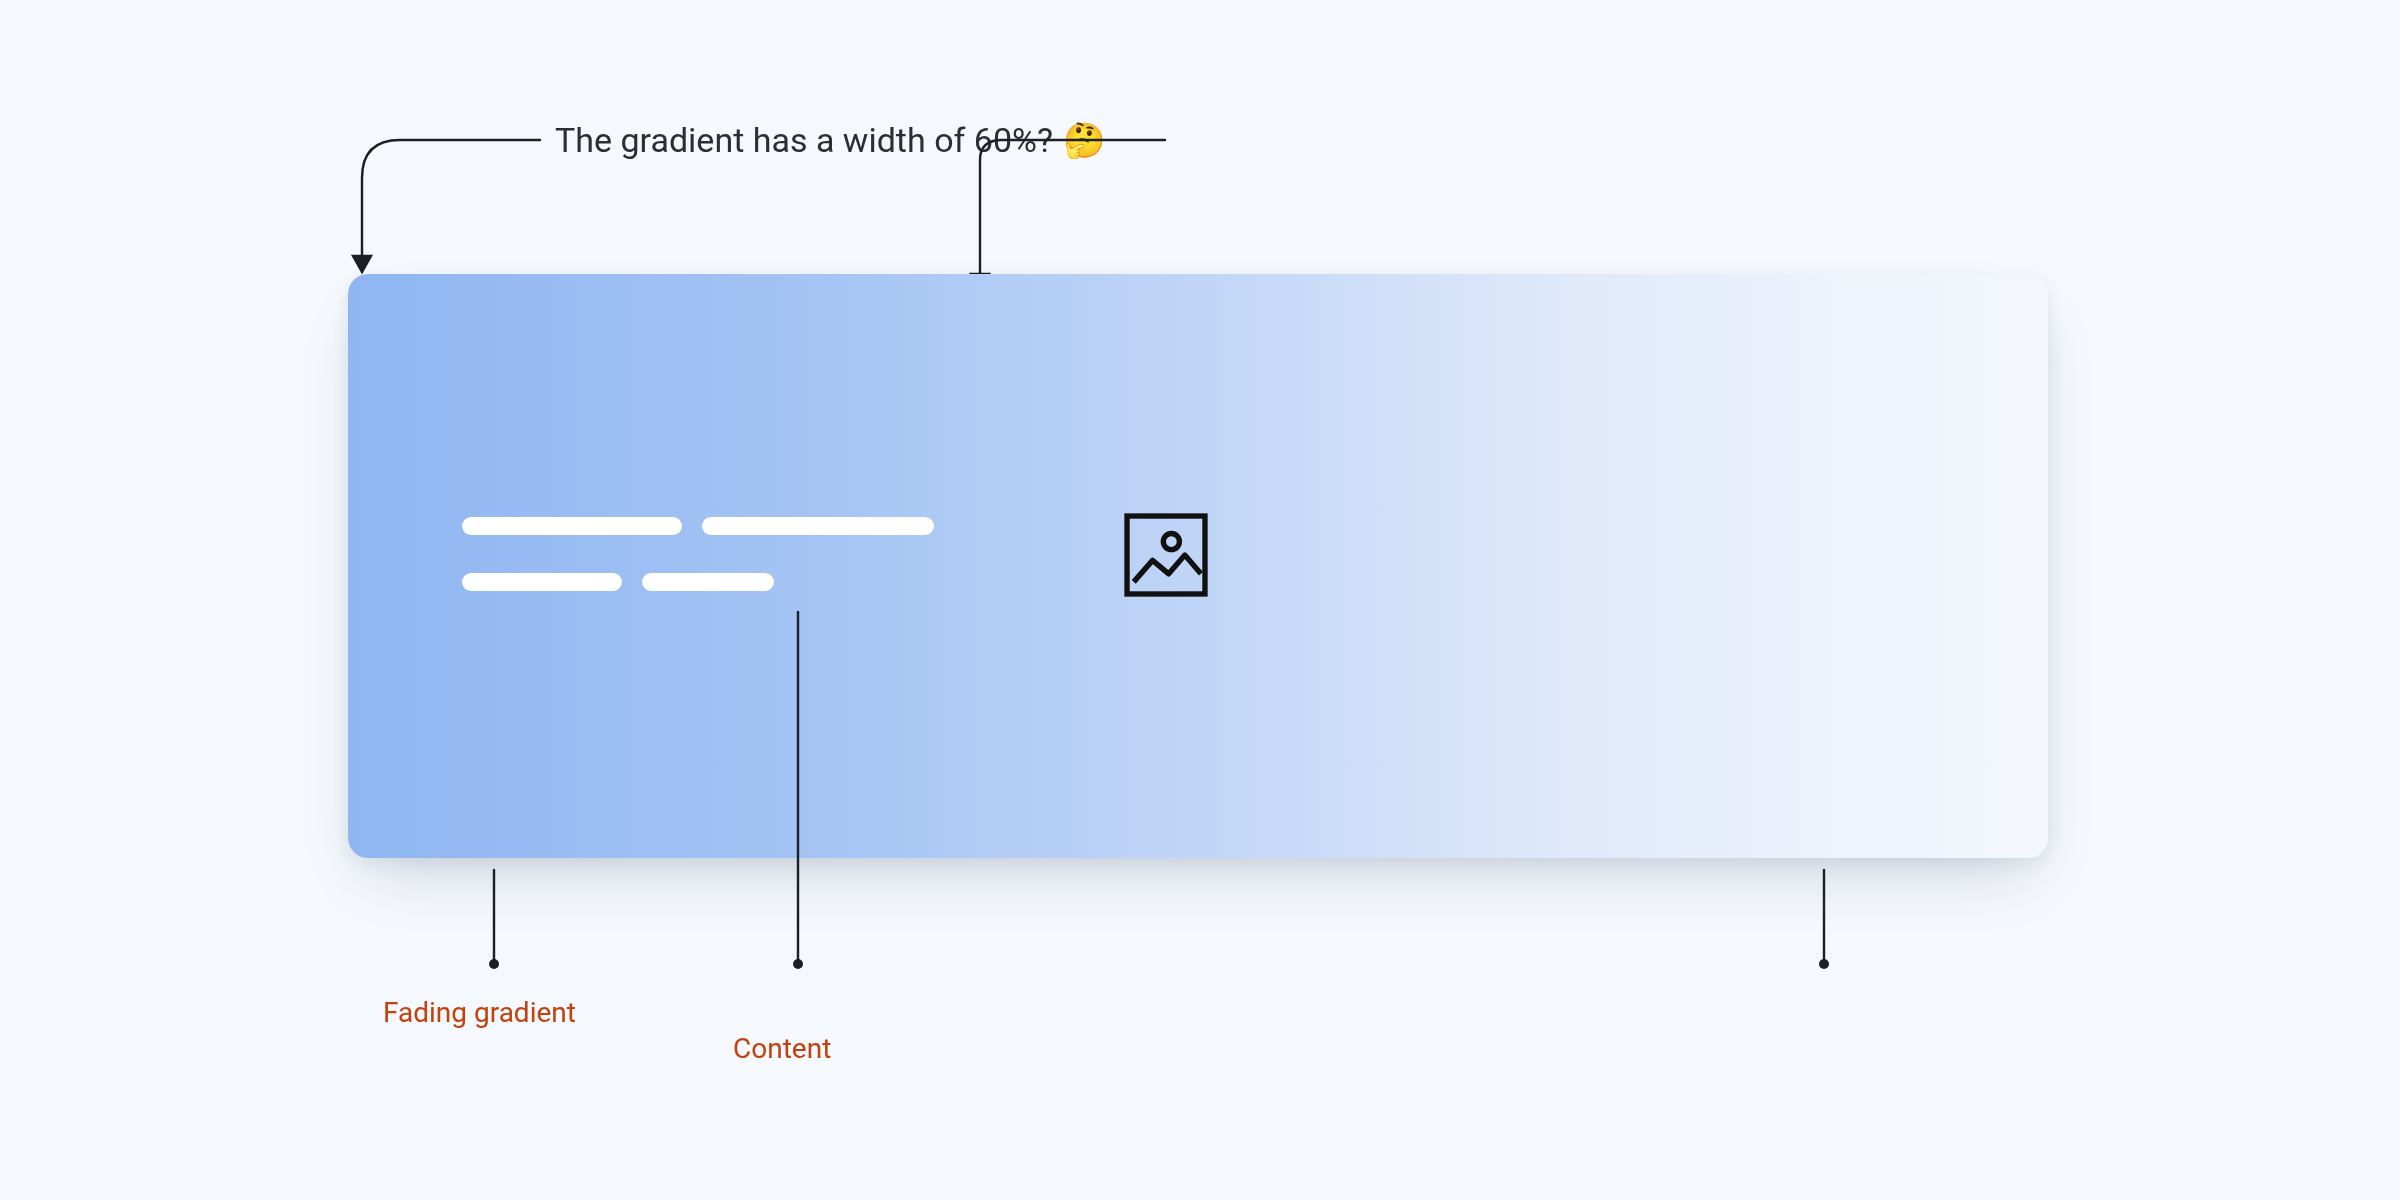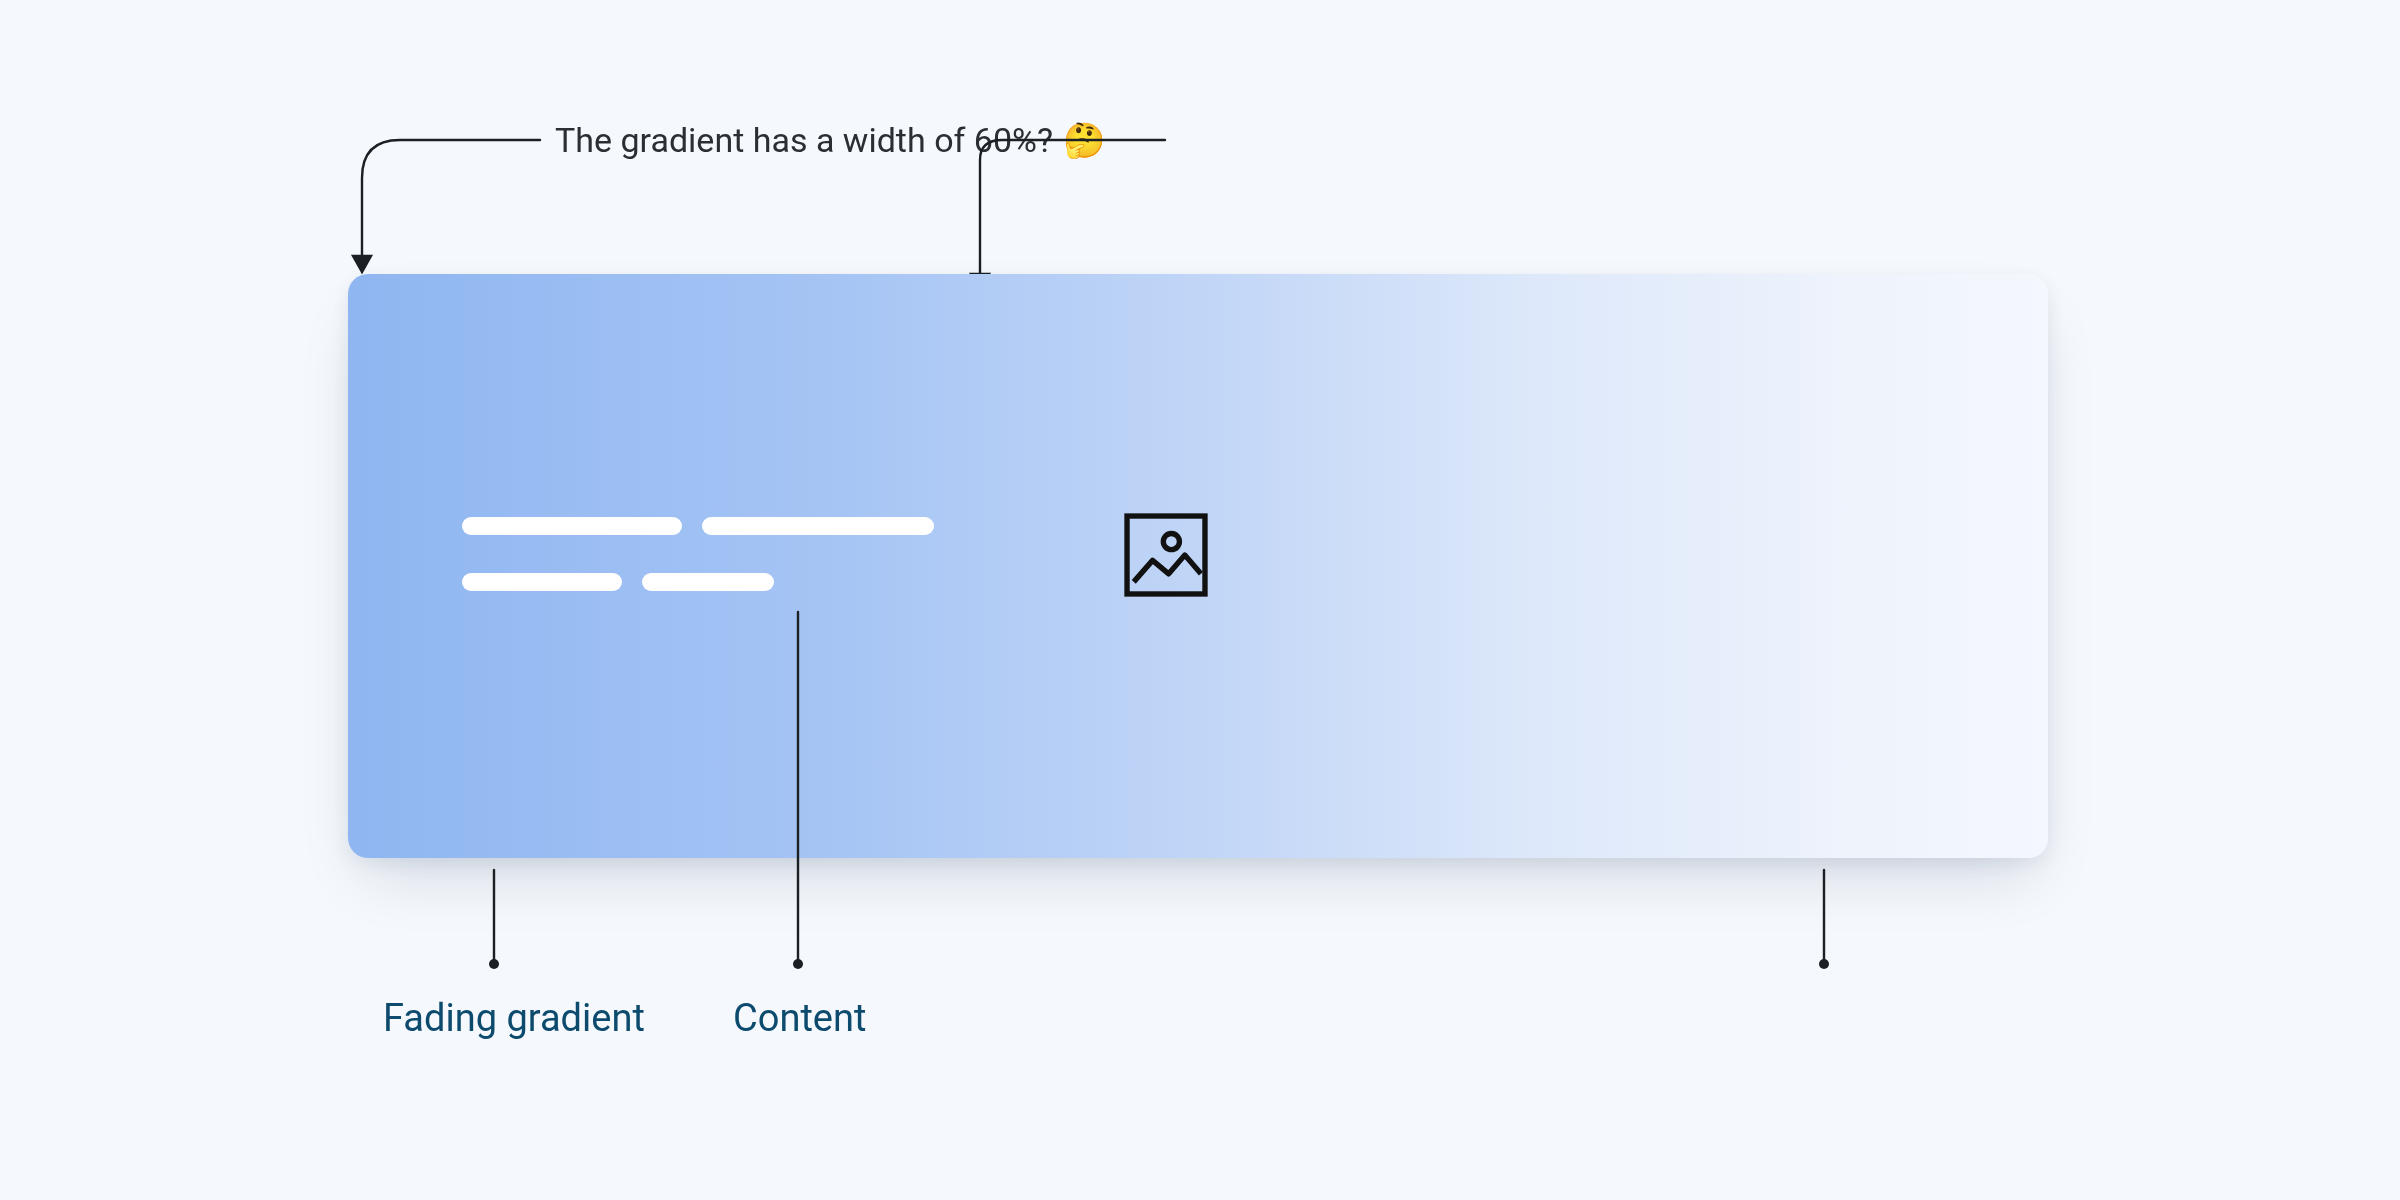--- a/index.html
+++ b/index.html
@@ -52,25 +52,25 @@
     font-size: 34px;
     color: #2b2f33;
     display: flex;
     align-items: center;
     gap: 10px;
   }
   .emoji { font-size: 34px; }
 
   .bottom-label {
     position: absolute;
-    font-size: 38px;
-    color: #0c4a6e;
+    font-size: 28px;
+    color: #c2410c;
   }
   .lbl-fading { left: 383px; top: 996px; }
-  .lbl-content { left: 733px; top: 996px; }
+  .lbl-content { left: 733px; top: 1032px; }
   .lbl-fullbg  { left: 1524px; top: 996px; }
 
   svg.lead { position: absolute; overflow: visible; }
   .lead path, .lead line { stroke: #1c1f23; stroke-width: 2.4; fill: none; stroke-linecap: round; }
   .lead .dot { fill: #1c1f23; }
   .lead .arrow { fill: #1c1f23; }
 </style>
 </head>
 <body>
 

